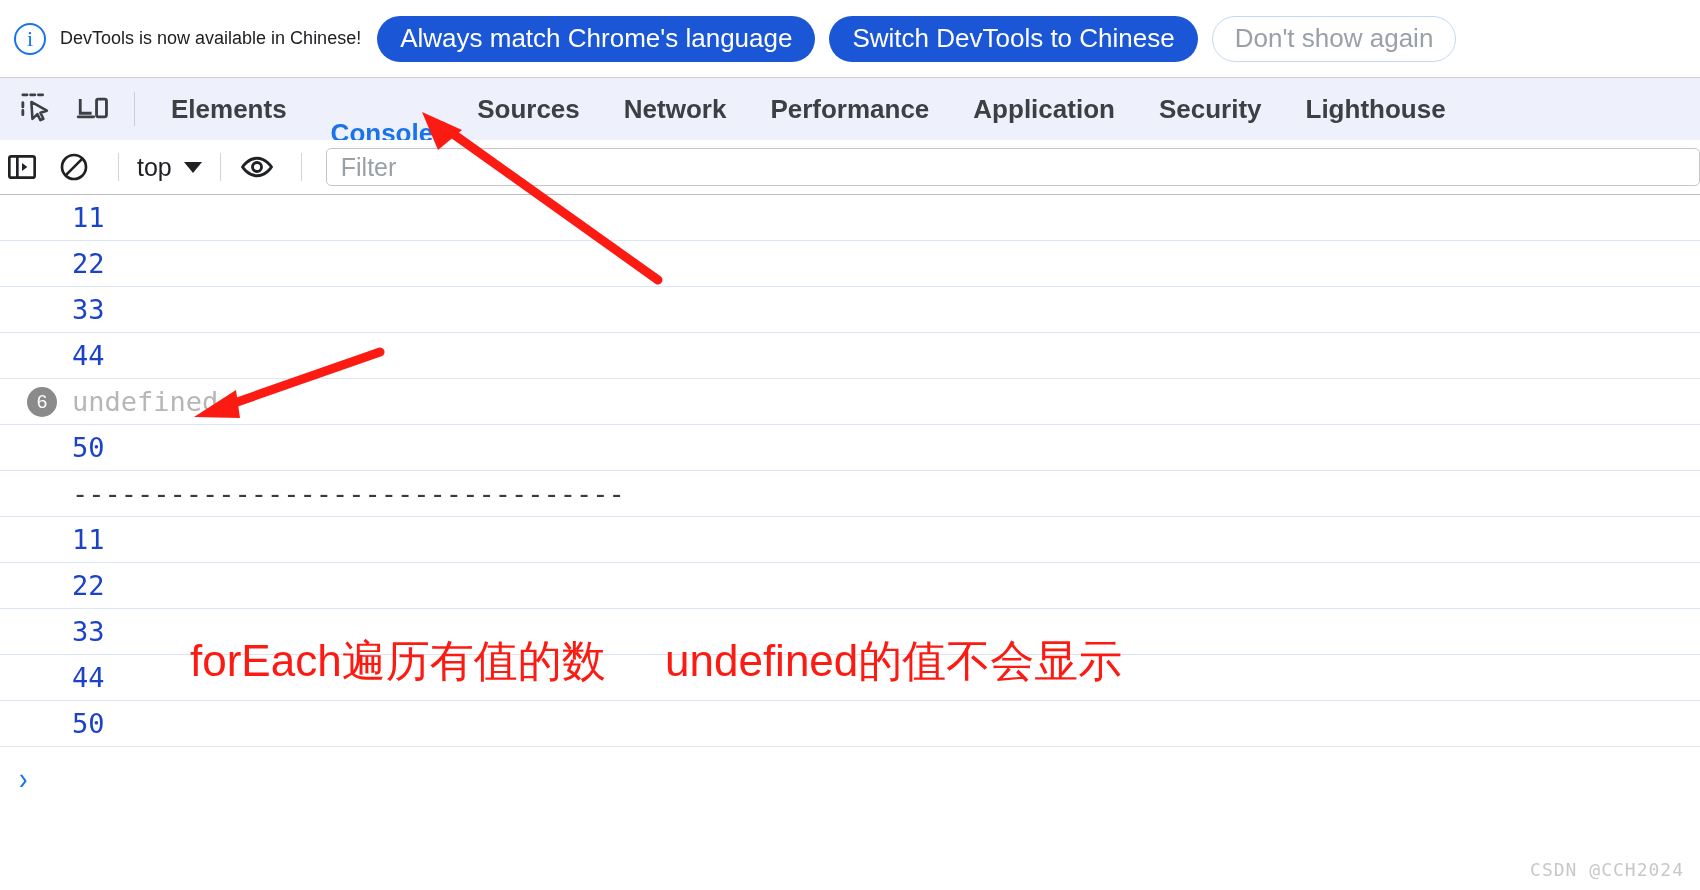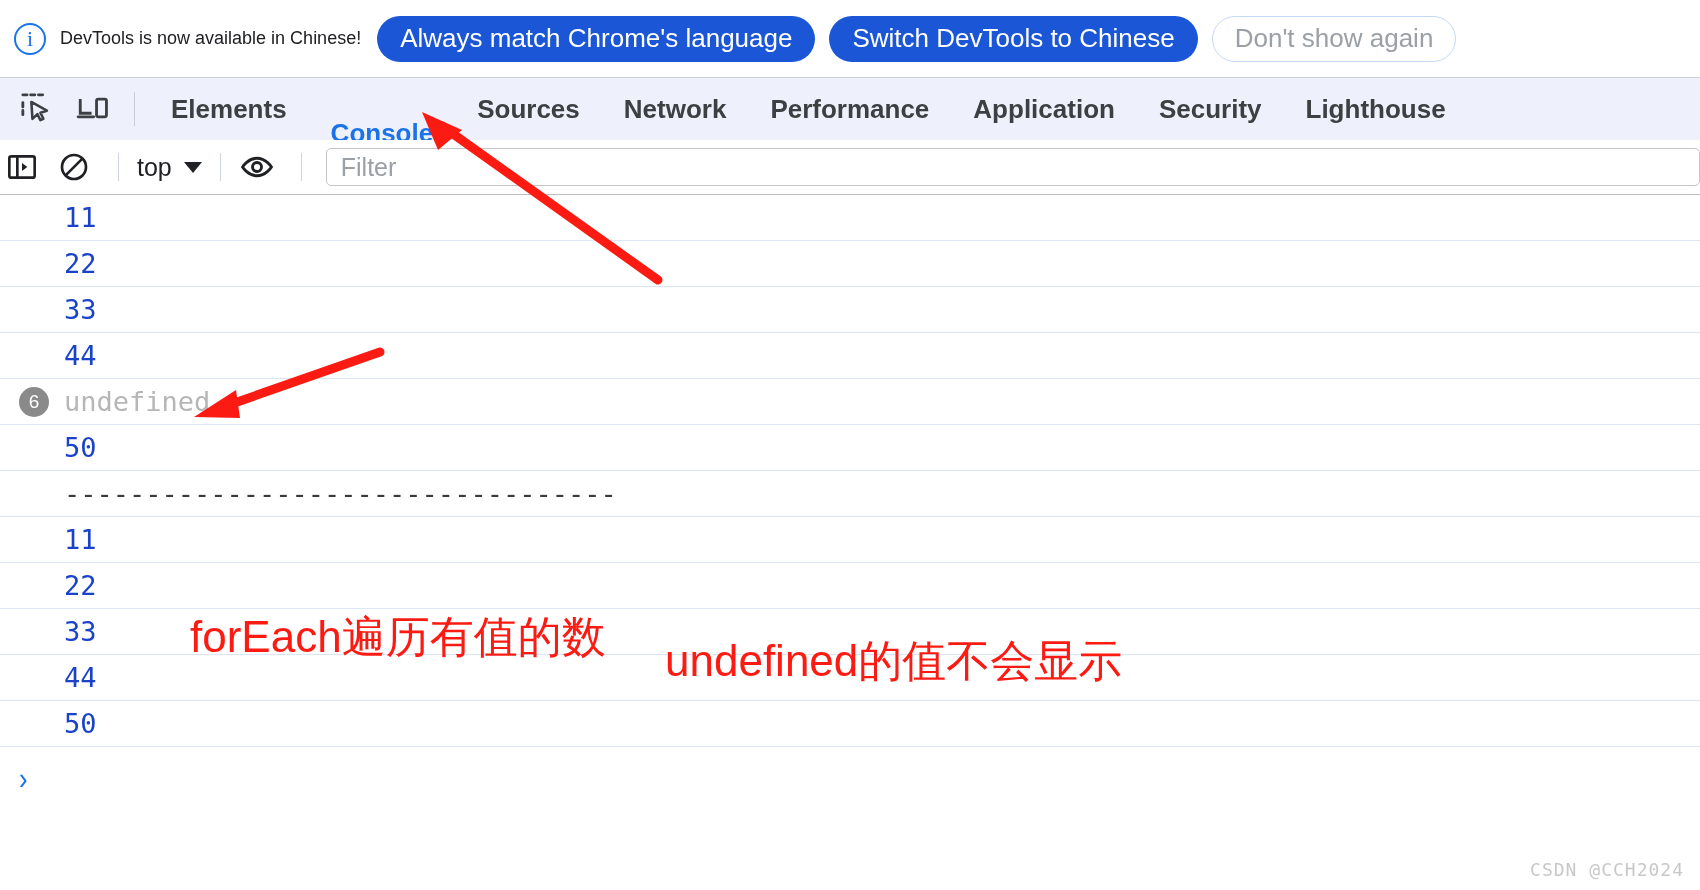--- a/index.html
+++ b/index.html
@@ -160,21 +160,21 @@
     position: absolute; left: 0; top: 195px;
     width: 1700px; height: 650px;
     background: #ffffff;
     overflow: hidden;
   }
   .log-row {
     position: relative;
     min-height: 46px;
     display: flex; align-items: center;
     border-bottom: 1px solid #dbe5f5;
-    padding-left: 4px;
+    padding-left: 12px;
   }
   .log-row .badge-slot {
     width: 60px; flex: 0 0 60px;
     display: flex; align-items: center; justify-content: center;
   }
   .count-badge {
     width: 30px; height: 30px;
     border-radius: 50%;
     background: #8a8a8a;
     color: #ffffff;
@@ -371,19 +371,19 @@
     </g>
   </svg>
 
   <svg class="arrow-svg" style="left:180px; top:330px; width:230px; height:110px;">
     <g>
       <path d="M200 22 L40 78" stroke="#fc1b13" stroke-width="9" stroke-linecap="round"></path>
       <path d="M14 87 L56 60 L60 88 Z" fill="#fc1b13"></path>
     </g>
   </svg>
 
-  <div class="annot" style="left:190px; top:608px;">forEach遍历有值的数</div>
+  <div class="annot" style="left:190px; top:632px;">forEach遍历有值的数</div>
 
   <div class="annot" style="left:665px; top:632px;">undefined的值不会显示</div>
 
   <div class="watermark">CSDN @CCH2024</div>
 
 </div>
 
 </body></html>

